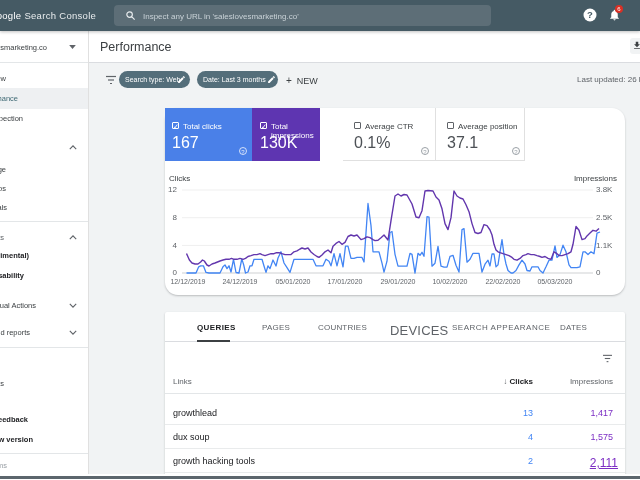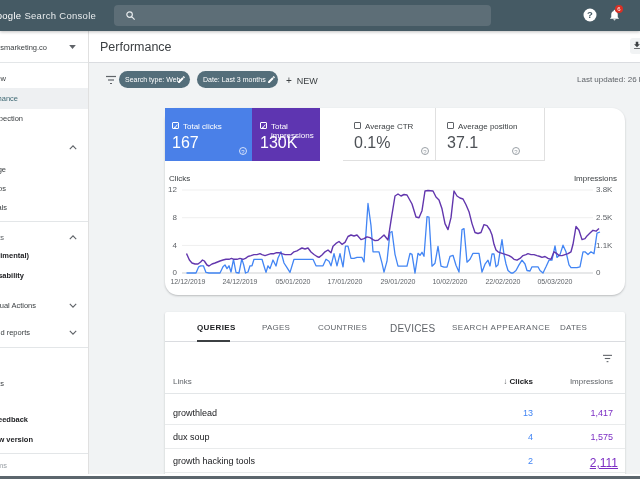--- a/index.html
+++ b/index.html
@@ -12,20 +12,21 @@
 <body>
 <div id="page">
 
   <div class="abs" style="left:0;top:0;width:640px;height:31px;background:#455a64;box-shadow:0 1px 3px rgba(0,0,0,.25);z-index:30;">
     <div class="abs" style="left:-11px;top:10px;font-size:9.5px;color:#fff;white-space:nowrap;letter-spacing:.3px;">Google <span style="color:#e8ecee;">Search Console</span></div>
 
     <div class="abs" style="left:114px;top:5px;width:377px;height:21px;background:#5d6e77;border-radius:4px;">
       <svg class="abs" style="left:11px;top:5px;" width="11" height="11" viewBox="0 0 24 24">
           <path fill="none" stroke="#e8ecee" stroke-width="2.6" d="M10 4a6 6 0 1 1 0 12 6 6 0 0 1 0-12zm4.5 10.5L21 21"></path>
         </svg>
+      <div class="abs" style="left:29px;top:7px;font-size:8px;color:#c9d2d7;">Inspect any URL in 'saleslovesmarketing.co'</div>
     </div>
 
     <svg class="abs" style="left:583px;top:8px;" width="14" height="14" viewBox="0 0 14 14">
         <circle cx="7" cy="7" r="6.5" fill="#fff"></circle>
         <text x="7" y="10.2" text-anchor="middle" font-family="Liberation Sans, sans-serif" font-size="9.5" font-weight="bold" fill="#455a64">?</text>
       </svg>
 
     <svg class="abs" style="left:608px;top:8px;" width="13" height="14" viewBox="0 0 24 24">
         <path fill="#fff" d="M12 22c1.1 0 2-.9 2-2h-4c0 1.1.9 2 2 2zm6-6v-5c0-3.07-1.63-5.64-4.5-6.32V4c0-.83-.67-1.5-1.5-1.5S10.5 3.17 10.5 4v.68C7.64 5.36 6 7.92 6 11v5l-2 2v1h16v-1l-2-2z"></path>
       </svg>
@@ -115,21 +116,21 @@
       <div class="abs" style="left:19px;top:14px;font-size:8px;">Total impressions</div>
       <div class="abs" style="left:8px;top:26px;font-size:16px;">130K</div>
       <div class="abs" style="left:78px;top:39px;width:8px;height:8px;border:1px solid rgba(255,255,255,.75);border-radius:50%;font-size:6px;line-height:8px;text-align:center;color:rgba(255,255,255,.85);">?</div>
     </div>
     <div class="abs" style="left:178px;top:0;width:92px;height:53px;background:#fff;border-bottom:1px solid #e0e0e0;">
       <div class="abs" style="left:11px;top:14px;width:7px;height:7px;border:1px solid #5f6368;border-radius:1px;"></div>
       <div class="abs" style="left:22px;top:14px;font-size:8px;color:#3c4043;">Average CTR</div>
       <div class="abs" style="left:11px;top:26px;font-size:16px;color:#4d5156;">0.1%</div>
       <div class="abs" style="left:78px;top:39px;width:8px;height:8px;border:1px solid #9aa0a6;border-radius:50%;font-size:6px;line-height:8px;text-align:center;color:#9aa0a6;">?</div>
     </div>
-    <div class="abs" style="left:270px;top:0;width:110px;height:53px;background:#fff;border-left:1px solid #e0e0e0;border-right:1px solid #e0e0e0;border-bottom:1px solid #e0e0e0;">
+    <div class="abs" style="left:270px;top:0;width:90px;height:53px;background:#fff;border-left:1px solid #e0e0e0;border-right:1px solid #e0e0e0;border-bottom:1px solid #e0e0e0;">
       <div class="abs" style="left:11px;top:14px;width:7px;height:7px;border:1px solid #5f6368;border-radius:1px;"></div>
       <div class="abs" style="left:22px;top:14px;font-size:8px;color:#3c4043;">Average position</div>
       <div class="abs" style="left:11px;top:26px;font-size:16px;color:#4d5156;">37.1</div>
       <div class="abs" style="left:76px;top:39px;width:8px;height:8px;border:1px solid #9aa0a6;border-radius:50%;font-size:6px;line-height:8px;text-align:center;color:#9aa0a6;">?</div>
     </div>
 
     <div class="abs" style="left:4px;top:66px;font-size:8px;color:#3c4043;">Clicks</div>
     <div class="abs" style="right:8px;top:66px;font-size:8px;color:#3c4043;">Impressions</div>
 
     <div class="abs" style="right:448px;top:77px;font-size:8px;color:#5f6368;">12</div>
@@ -161,21 +162,21 @@
     <div class="abs" style="left:368px;top:170px;width:44px;text-align:center;font-size:7px;color:#5f6368;">05/03/2020</div>
   </div>
 
   <div class="abs" style="left:165px;top:312px;width:460px;height:168px;background:#fff;box-shadow:0 1px 2px rgba(60,64,67,.3);border-radius:2px 2px 0 0;">
 
     <div class="abs" style="left:0;top:0;width:460px;height:30px;border-bottom:1px solid #dadce0;"></div>
     <div class="abs" style="left:32px;top:11px;font-size:8px;letter-spacing:.4px;color:#202124;font-weight:bold;">QUERIES</div>
     <div class="abs" style="left:32px;top:28px;width:33px;height:2px;background:#3c4043;"></div>
     <div class="abs" style="left:97px;top:11px;font-size:8px;letter-spacing:.2px;color:#5f6368;">PAGES</div>
     <div class="abs" style="left:153px;top:11px;font-size:8px;letter-spacing:.2px;color:#5f6368;">COUNTRIES</div>
-    <div class="abs" style="left:225px;top:11px;font-size:10px;letter-spacing:.2px;color:#5f6368;">DEVICES</div>
+    <div class="abs" style="left:225px;top:11px;font-size:13px;letter-spacing:.2px;color:#5f6368;">DEVICES</div>
     <div class="abs" style="left:287px;top:11px;font-size:8px;letter-spacing:.5px;color:#5f6368;">SEARCH APPEARANCE</div>
     <div class="abs" style="left:395px;top:11px;font-size:8px;letter-spacing:.2px;color:#5f6368;">DATES</div>
 
     <svg class="abs" style="left:437px;top:42px;" width="11" height="9" viewBox="0 0 24 20">
         <g stroke="#5f6368" stroke-width="2.4">
           <line x1="2" y1="3" x2="22" y2="3"></line>
           <line x1="6" y1="10" x2="18" y2="10"></line>
           <line x1="10" y1="17" x2="14" y2="17"></line>
         </g>
       </svg>

